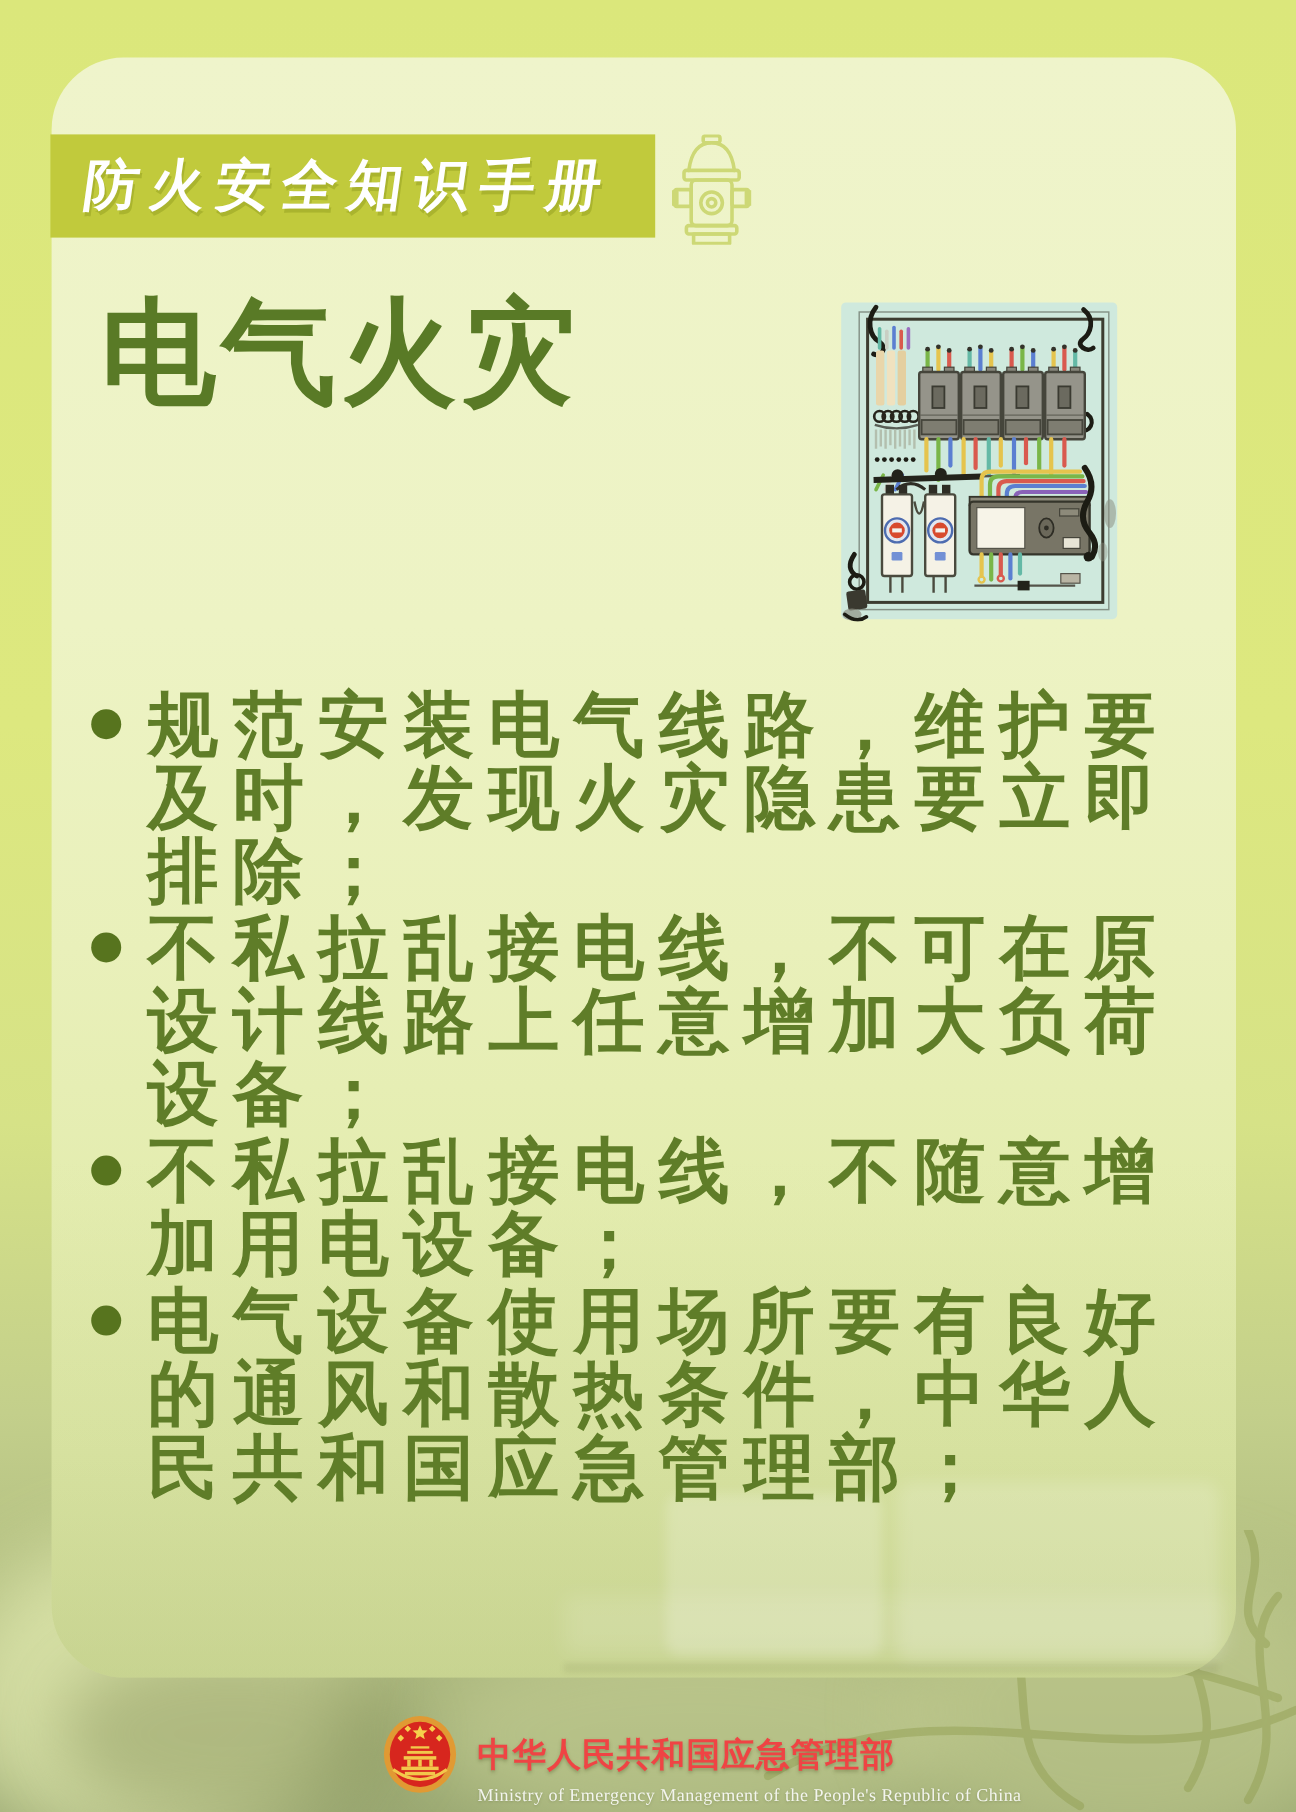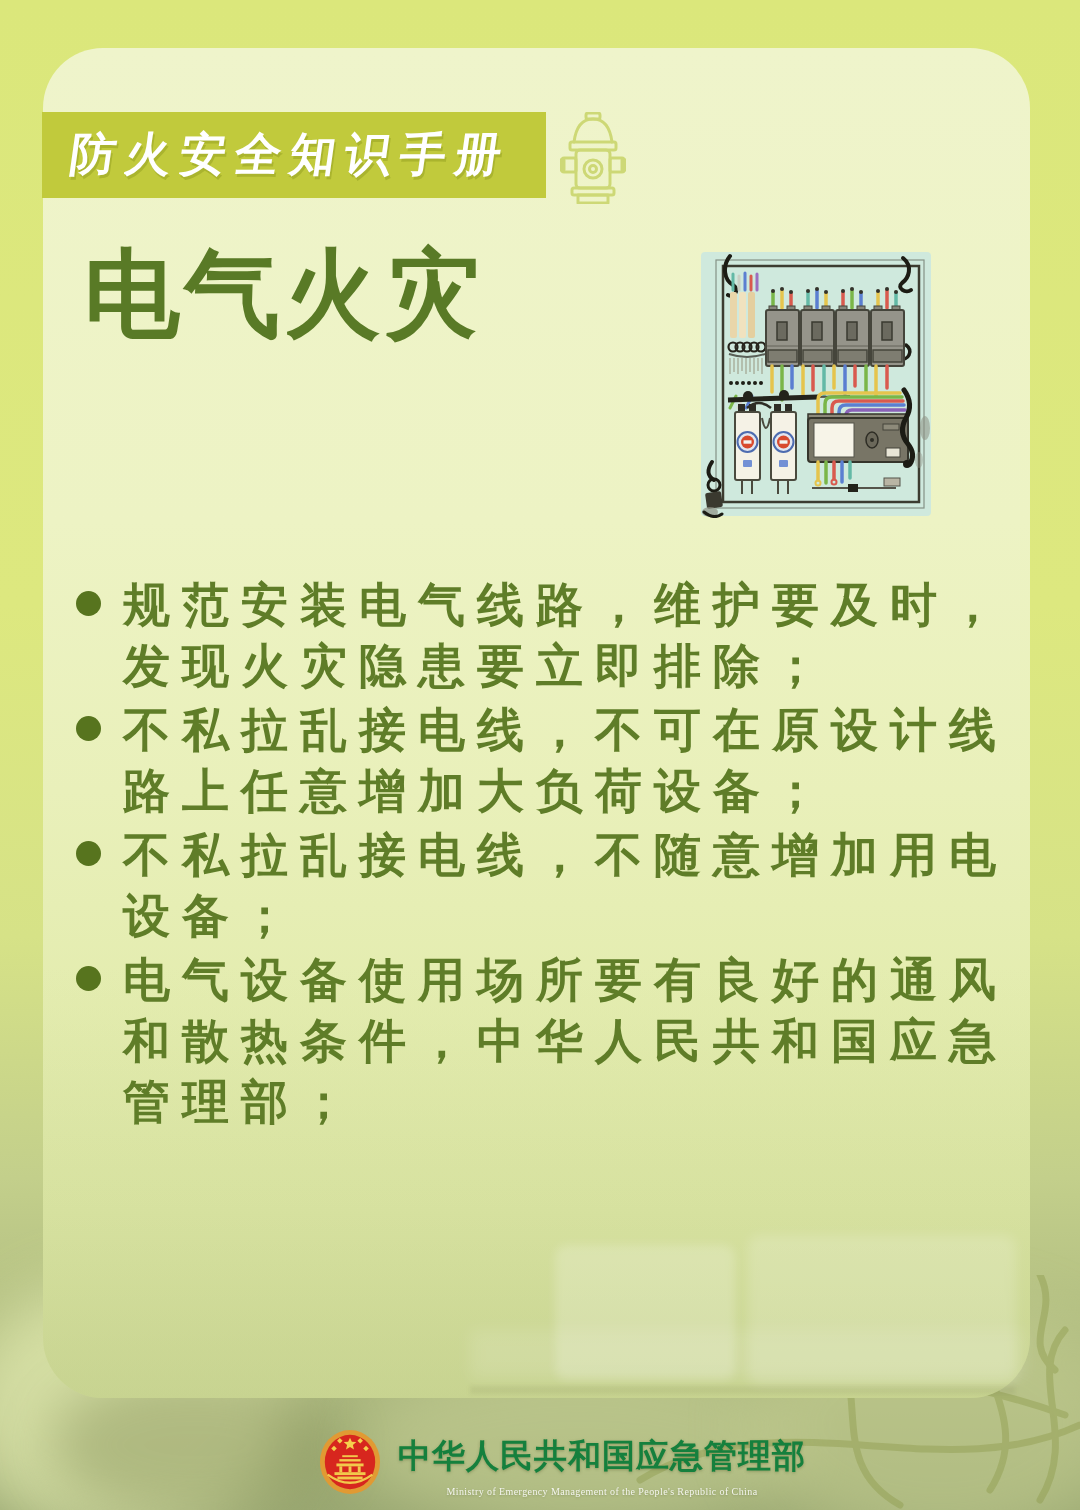--- a/index.html
+++ b/index.html
@@ -52,31 +52,31 @@
     margin:50px 0 0 0;font-family:"Liberation Serif","DejaVu Serif",serif;
     font-size:74px;line-height:86px;font-weight:bold;letter-spacing:4px;color:#597a26;
   }
   .illustration{position:absolute;left:700px;top:250px;width:232px;height:268px;}
   
   .tips{position:absolute;left:76px;top:574px;margin:0;padding:0;list-style:none;}
   .tips li{display:flex;align-items:flex-start;margin:0 0 3px 0;}
   .tips .dot{flex:none;width:25px;height:25px;border-radius:50%;background:#57741e;margin:17px 22px 0 0;}
   .tips .txt{
     width:906px;color:#5f7d28;font-weight:bold;
-    font-size:47px;line-height:61px;letter-spacing:12px;
+    font-size:59px;line-height:61px;letter-spacing:12px;
   }
   
   .footer{position:absolute;left:318px;top:1428px;display:flex;align-items:flex-start;}
   .emblem{flex:none;width:64px;height:68px;margin-right:16px;}
   .footer-cn{
-    color:#15803d;font-size:33px;font-weight:bold;letter-spacing:1px;margin-top:6px;
+    color:#ef4444;font-size:28px;font-weight:bold;letter-spacing:1px;margin-top:16px;
     text-shadow:0 1px 3px rgba(90,100,50,.45);white-space:nowrap;
   }
   .footer-en{
-    color:rgba(255,255,255,.88);font-size:10px;letter-spacing:.4px;margin-top:7px;
+    color:rgba(255,255,255,.88);font-size:15px;letter-spacing:.4px;margin-top:7px;
     font-family:"Liberation Serif","DejaVu Serif",serif;white-space:nowrap;
     text-shadow:0 1px 2px rgba(90,100,50,.35);
     text-align:center;
   }
 </style>
 </head>
 <body>
 
 <div class="blob blob1"></div>
 <div class="blob blob2"></div>

